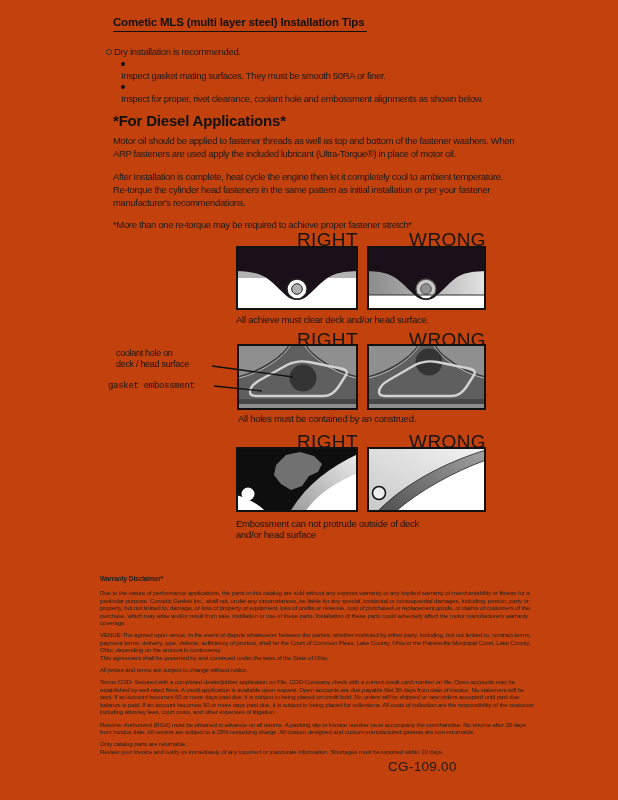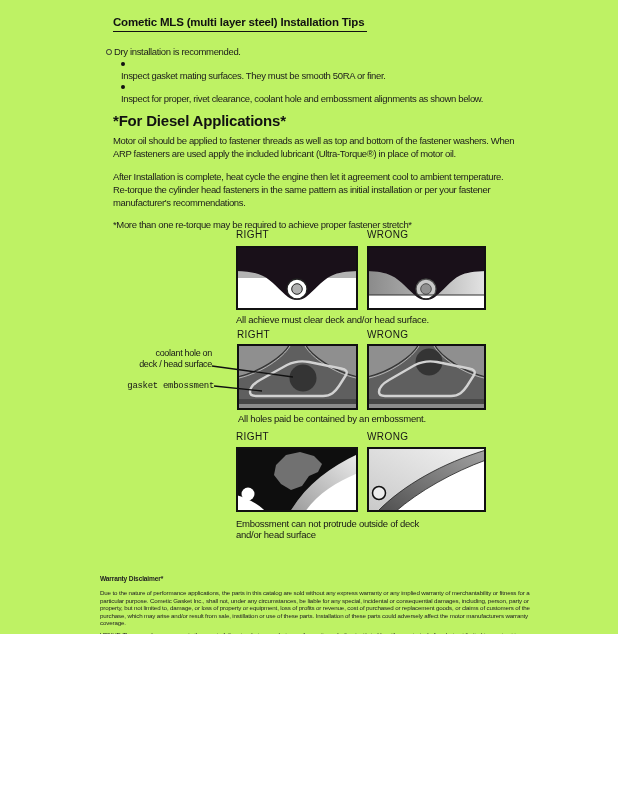--- a/index.html
+++ b/index.html
@@ -1,17 +1,17 @@
 <!DOCTYPE html>
 <html><head>
 <meta charset="utf-8">
 <style>
   html,body{margin:0;padding:0;background:#ffffff;}
   .page{
-    position:relative;width:618px;height:634px;background:#bef264;overflow:hidden;
+    position:relative;width:618px;height:800px;background:#c2410c;overflow:hidden;
     font-family:"Liberation Sans", sans-serif;color:#1c1c1c;
   }
   
   .title{
     position:absolute;left:113px;top:16px;
     font-size:11.5px;font-weight:bold;letter-spacing:-0.2px;color:#111;
     border-bottom:1.6px solid #111;padding:0 3px 3px 0;white-space:nowrap;
   }
   
   .bullets{position:absolute;left:106px;top:45px;width:420px;font-size:9.5px;letter-spacing:-0.35px;line-height:13.2px;color:#1b1b1b;}
@@ -20,23 +20,23 @@
   .b-marker{flex:0 0 8px;margin-top:4.2px;}
   .b-marker .circ{display:block;width:3.6px;height:3.6px;border:1px solid #333;border-radius:50%;}
   .b-row.sub .b-marker{margin-top:3.6px;}
   .b-marker .dot{display:block;width:3.8px;height:3.8px;background:#111;border-radius:50%;}
   .b-text{white-space:nowrap;}
   
   .diesel{position:absolute;left:113px;top:114px;width:404px;font-size:9.5px;letter-spacing:-0.35px;line-height:13.2px;color:#1b1b1b;}
   .diesel h2{margin:0 0 7px 0;font-size:15px;letter-spacing:-0.2px;color:#111;}
   .diesel p{margin:0 0 9px 0;}
   
-  .dlabel{position:absolute;font-size:10px;letter-spacing:0.4px;color:#161616;text-align:left;white-space:nowrap;}
+  .dlabel{position:absolute;font-size:19px;letter-spacing:0.4px;color:#161616;text-align:right;white-space:nowrap;}
   .dcaption{position:absolute;font-size:9.5px;letter-spacing:-0.25px;color:#161616;white-space:nowrap;}
-  .callout{position:absolute;font-size:9px;letter-spacing:-0.3px;line-height:10.8px;color:#161616;text-align:right;}
+  .callout{position:absolute;font-size:9px;letter-spacing:-0.3px;line-height:10.8px;color:#161616;text-align:left;}
   .panel{position:absolute;display:block;}
   .overlay{position:absolute;pointer-events:none;}
   
   .disclaimer{position:absolute;left:100px;top:575px;width:436px;font-size:6.2px;letter-spacing:-0.15px;line-height:7.4px;color:#222;}
   .disclaimer .dh{font-weight:bold;font-size:6.6px;margin:0 0 7px 0;}
   .disclaimer .para{margin:0 0 5px 0;}
   .disclaimer .para.joined{margin:0;}
   
   .pagenum{position:absolute;left:388px;top:759px;font-size:13.5px;letter-spacing:0.3px;color:#1d1d1d;white-space:nowrap;text-align:center;}
 </style>
@@ -64,21 +64,21 @@
       <span class="b-marker">
           <span class="dot"></span>
         </span>
       <span class="b-text">Inspect for proper, rivet clearance, coolant hole and embossment alignments as shown below.</span>
     </div>
   </div>
 
   <div class="diesel">
     <h2>*For Diesel Applications*</h2>
     <p>Motor oil should be applied to fastener threads as well as top and bottom of the fastener washers. When ARP fasteners are used apply the included lubricant (Ultra-Torque®) in place of motor oil.</p>
-    <p>After Installation is complete, heat cycle the engine then let it agreement cool to ambient temperature. Re-torque the cylinder head fasteners in the same pattern as initial installation or per your fastener manufacturer's recommendations.</p>
+    <p>After Installation is complete, heat cycle the engine then let it completely cool to ambient temperature. Re-torque the cylinder head fasteners in the same pattern as initial installation or per your fastener manufacturer's recommendations.</p>
     <p>*More than one re-torque may be required to achieve proper fastener stretch*</p>
   </div>
 
   <div class="dlabel" style="left:236px;top:229px;width:122px;">RIGHT</div>
   <div class="dlabel" style="left:367px;top:229px;width:119px;">WRONG</div>
 
   <svg class="panel" style="left:236px;top:246px;" width="122" height="64" viewBox="0 0 122 64">
     <rect x="0" y="0" width="122" height="64" fill="#ffffff"></rect>
     <rect x="0" y="25" width="122" height="7" fill="#b3b3b3"></rect>
     <path d="M0,0 H122 V25 C110,25.5 102,26.5 96,29.5 C85,34.5 78,45 70,51 C65,54.8 57,54.8 52,51 C44,45 37,34.5 26,29.5 C20,26.5 12,25.5 0,25 Z" fill="#191019"></path>
@@ -143,21 +143,21 @@
     <rect x="0" y="60" width="119" height="4" fill="#8c8c8c"></rect>
     <path d="M18,52 H84 C92,52 96,48 100,42 L107,31 C109,27.5 107,25.5 102,24.5 L70,18 C62,16.5 55,17.5 48,21 L22,36 C15,40 12,44 12,48 C12,51 14,52 18,52 Z" fill="none" stroke="#d2d2d2" stroke-width="2.4" stroke-linejoin="round"></path>
     <rect x="1" y="1" width="117" height="64" fill="none" stroke="#111111" stroke-width="2"></rect>
   </svg>
 
   <svg class="overlay" style="left:205px;top:340px;" width="160" height="80" viewBox="0 0 160 80">
     <line x1="7" y1="26" x2="88" y2="37" stroke="#111111" stroke-width="1.3"></line>
     <line x1="9" y1="46" x2="57" y2="51" stroke="#111111" stroke-width="1.3"></line>
   </svg>
 
-  <div class="dcaption" style="left:238px;top:413px;">All holes paid be contained by an embossment.</div>
+  <div class="dcaption" style="left:238px;top:413px;">All holes must be contained by an construed.</div>
 
   <div class="dlabel" style="left:236px;top:431px;width:122px;">RIGHT</div>
   <div class="dlabel" style="left:367px;top:431px;width:119px;">WRONG</div>
 
   <svg class="panel" style="left:236px;top:447px;" width="122" height="65" viewBox="0 0 122 65">
     <defs>
       <linearGradient id="g2" x1="0" y1="1" x2="1" y2="0">
         <stop offset="0" stop-color="#9a9a9a"></stop>
           <stop offset="1" stop-color="#ececec"></stop>
       </linearGradient>

